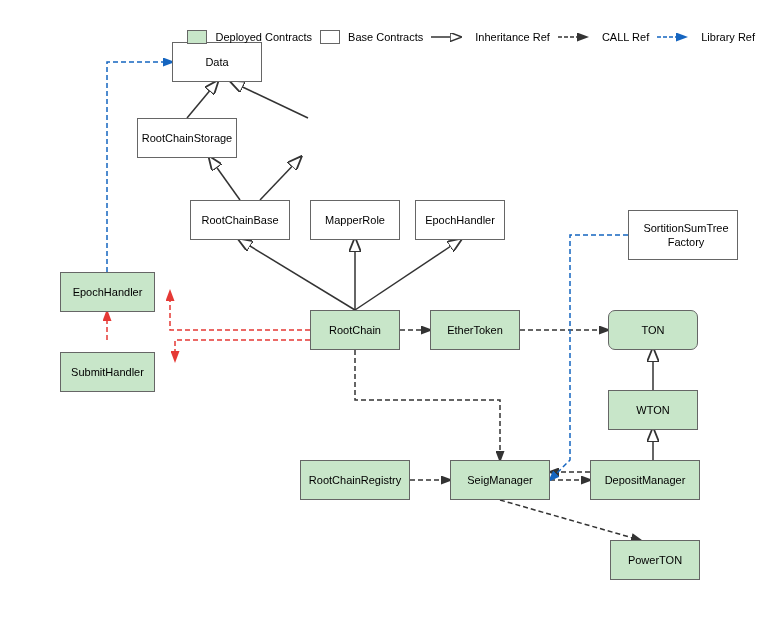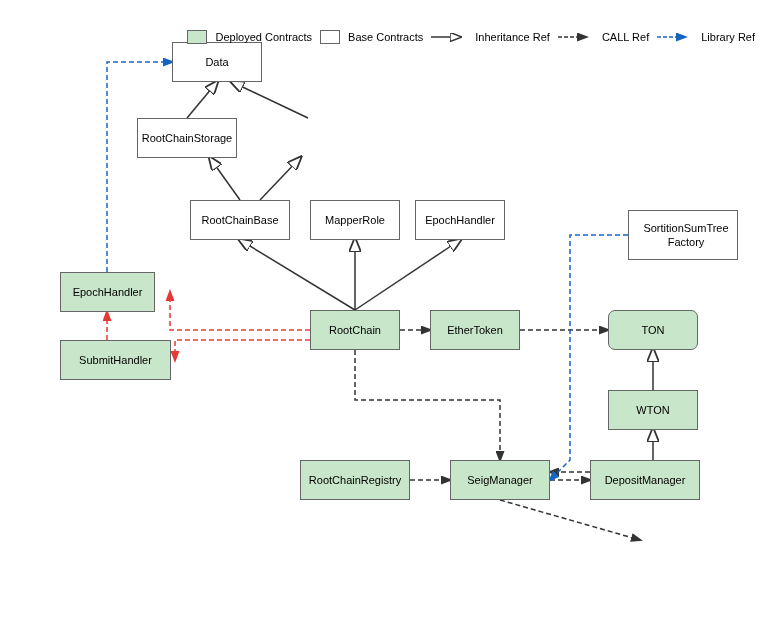--- a/index.html
+++ b/index.html
@@ -172,21 +172,21 @@
   </div>
 
   <div class="node node-base" style="left:628px; top:210px; width:110px; height:50px;padding-left:6px;">
     <span>SortitionSumTree<br>Factory</span>
   </div>
 
   <div class="node node-deployed" style="left:60px; top:272px; width:95px; height:40px;">
     <span>EpochHandler</span>
   </div>
 
-  <div class="node node-deployed" style="left:60px; top:340px; width:111px; height:40px;">
+  <div class="node node-deployed" style="left:60px; top:352px; width:95px; height:40px;">
     <span>SubmitHandler</span>
   </div>
 
   <div class="node node-deployed" style="left:310px; top:310px; width:90px; height:40px;">
     <span>RootChain</span>
   </div>
 
   <div class="node node-deployed" style="left:430px; top:310px; width:90px; height:40px;">
     <span>EtherToken</span>
   </div>
@@ -204,20 +204,23 @@
   </div>
 
   <div class="node node-deployed" style="left:300px; top:460px; width:110px; height:40px;">
     <span>RootChainRegistry</span>
   </div>
 
   <div class="node node-deployed" style="left:450px; top:460px; width:100px; height:40px;">
     <span>SeigManager</span>
   </div>
 
+  <div class="node node-deployed" style="left:610px; top:540px; width:90px; height:40px;">
+    <span>PowerTON</span>
+  </div>
 
   <div id="legend">
 
     <div class="legend-item">
       <div class="legend-color-box legend-deployed"></div>
       <span>Deployed Contracts</span>
     </div>
 
     <div class="legend-item">
       <div class="legend-color-box legend-base"></div>

